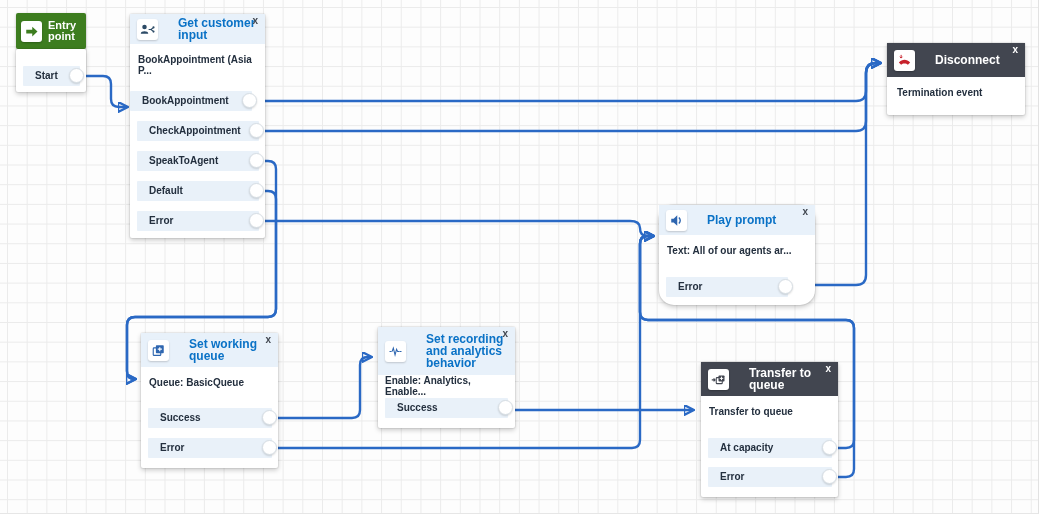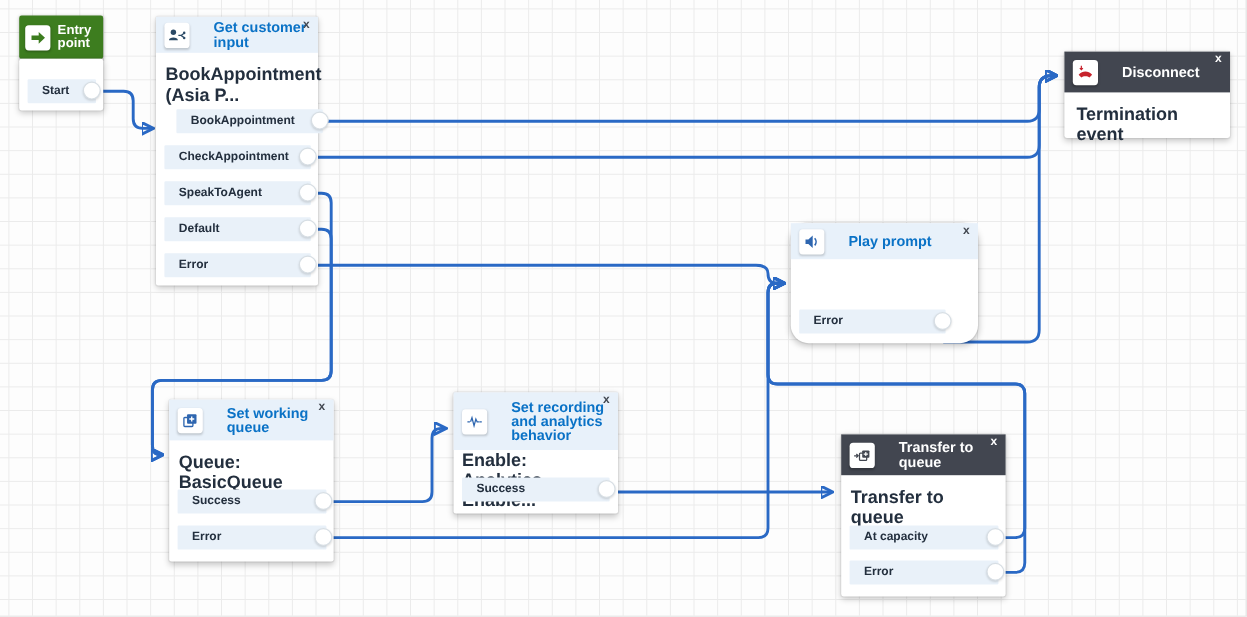--- a/index.html
+++ b/index.html
@@ -35,40 +35,40 @@
   .hdr-light .iconbox { box-shadow:0 1px 2px rgba(0,0,0,0.18); }
 
   .title { margin-left:20px; font-size:12px; font-weight:bold; line-height:12px; }
   .title-blue { color:#0a72c6; }
   .title-white { color:#ffffff; }
 
   .closex { position:absolute; top:2px; right:7px; font-size:10px; font-weight:bold;
             color:#414750; cursor:pointer; line-height:10px; }
   .hdr-dark .closex { color:#ffffff; }
 
-  .bodytext { font-size:15px; font-weight:bold; color:#232f3e; }
+  .bodytext { font-size:10px; font-weight:bold; color:#232f3e; }
 
   .row { position:absolute; height:20px; background:#e9f1f9; border-radius:1px;
          font-size:10px; font-weight:bold; color:#232f3e; line-height:20px;
          padding-left:12px; }
   .port { position:absolute; width:15px; height:15px; border-radius:50%;
           background:#fff; border:1px solid #d7dee4; top:2px; right:-5px;
           box-shadow:0 1px 2px rgba(0,0,0,0.15); }
 
   
   .entry-hdr { left:16px; top:13px; width:70px; height:36px; position:absolute; z-index:2;
                border-radius:2px; display:flex; align-items:center; padding:16px 5px;
                box-shadow:0 1px 3px rgba(0,0,0,0.25); }
   .entry-title { margin-left:6px; font-size:11px; font-weight:bold; color:#fff; line-height:11px; }
   .entry-card { left:16px; top:49px; width:70px; height:43px; }
 
   
   .n-gci  { left:130px; top:14px;  width:135px; height:224px; }
   .n-disc { left:887px; top:43px;  width:138px; height:72px;  }
-  .n-pp   { left:659px; top:186px; width:156px; height:100px;border-radius:15px; }
+  .n-pp   { left:659px; top:205px; width:156px; height:100px;border-radius:15px; }
   .n-swq  { left:141px; top:333px; width:137px; height:135px; }
   .n-srab { left:378px; top:327px; width:137px; height:101px; }
   .n-ttq  { left:701px; top:362px; width:137px; height:135px; }
 
   .h30 { height:30px; } .h34 { height:34px; } .h38 { height:48px; }
 </style>
 </head>
 <body>
 
 <div class="canvas">
@@ -116,21 +116,21 @@
           <path d="M1 15.5c0-4.2 10-4.2 10 0z" fill="#2b4a66"></path>
           <path d="M11.5 10h3 M14.5 10l3-2.2 M14.5 10l3 2.2" stroke="#2b4a66" stroke-width="1.4" fill="none"></path>
           <circle cx="18" cy="7.2" r="1.4" fill="#2b4a66"></circle>
           <circle cx="18" cy="12.8" r="1.4" fill="#2b4a66"></circle>
         </svg>
       </span>
       <span class="title title-blue">Get customer input</span>
       <span class="closex">x</span>
     </div>
     <div class="bodytext" style="margin:10px 8px 0 8px;">BookAppointment (Asia P...</div>
-    <div class="row" style="left:17px; top:77px; width:122px;">
+    <div class="row" style="left:0; top:77px; width:122px;">
       <span>BookAppointment</span>
       <span class="port"></span>
     </div>
     <div class="row" style="left:7px; top:137px; width:122px;">
       <span>SpeakToAgent</span>
       <span class="port"></span>
     </div>
     <div class="row" style="left:7px; top:107px; width:122px;">
       <span>CheckAppointment</span>
       <span class="port"></span>
@@ -163,20 +163,21 @@
     <div class="hdr hdr-light h30">
       <span class="iconbox">
         <svg width="15" height="15" viewBox="0 0 20 20">
           <path d="M3 7.5v5h3.2L11 17V3L6.2 7.5z" fill="#2e66b0"></path>
           <path d="M13.2 6a6 6 0 010 8" stroke="#2e66b0" stroke-width="1.8" fill="none"></path>
         </svg>
       </span>
       <span class="title title-blue">Play prompt</span>
       <span class="closex">x</span>
     </div>
+    <div class="bodytext" style="margin:10px 8px 0 8px;">Text: All of our agents ar...</div>
     <div class="row" style="left:7px; top:72px; width:122px;">
       <span>Error</span>
       <span class="port"></span>
     </div>
   </div>
 
   <div class="node n-swq">
     <div class="hdr hdr-light h34">
       <span class="iconbox">
         <svg width="15" height="15" viewBox="0 0 20 20">

